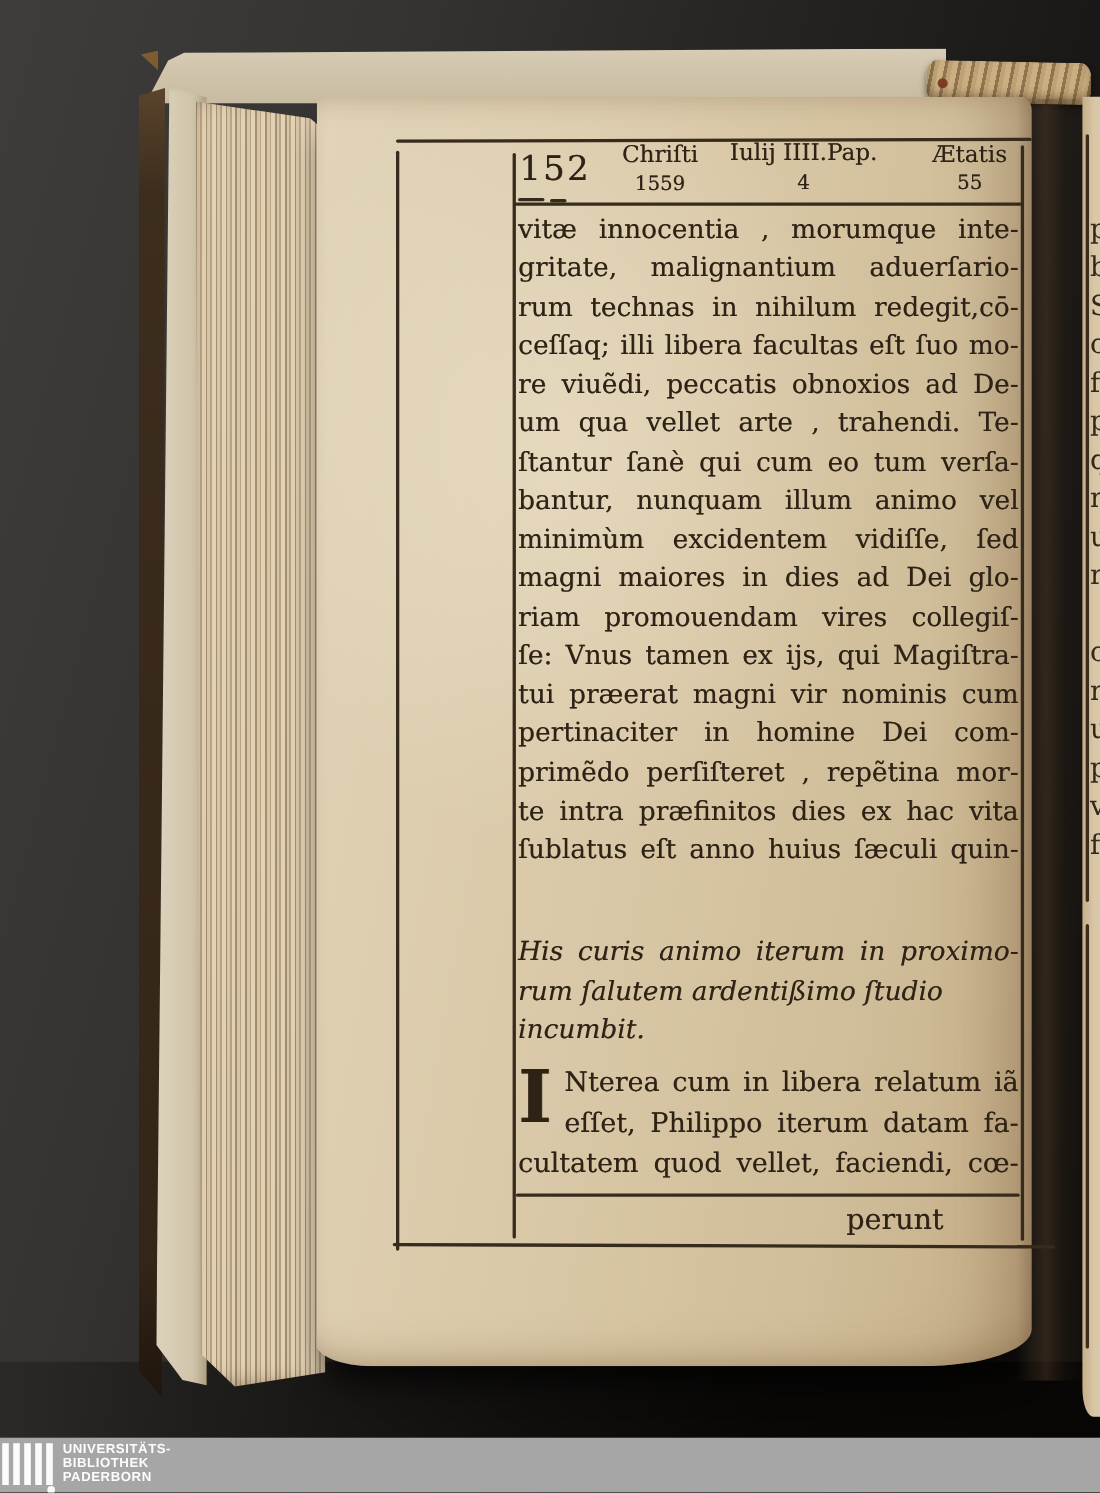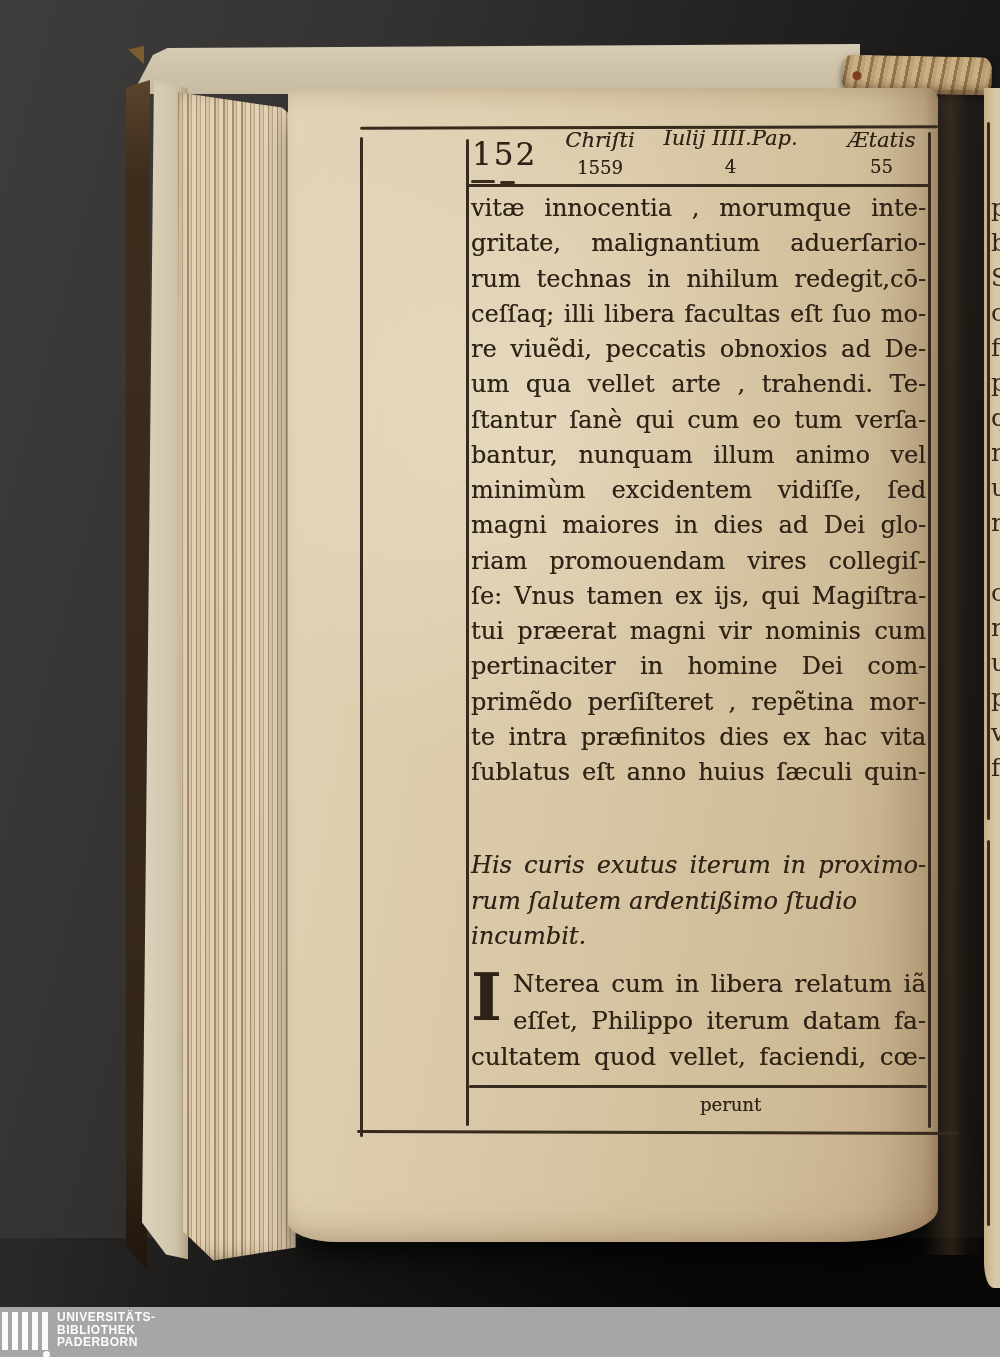--- a/index.html
+++ b/index.html
@@ -67,35 +67,35 @@
   .rule-outer-bottom{left:357px;top:1131px;width:602px;height:3px;transform:rotate(.2deg);}
   .rule-box-left{left:466px;top:139px;width:3px;height:987px;}
   .rule-box-right{left:928px;top:132px;width:3px;height:996px;}
   .rule-header{left:468px;top:184px;width:462px;height:3px;}
   .rule-inner-bottom{left:469px;top:1085px;width:458px;height:3px;}
   .dash-a{left:471px;top:180px;width:24px;height:3px;}
   .dash-b{left:500px;top:181px;width:15px;height:3px;}
   
   .ink{color:#2d2215;text-shadow:.3px 0 0 rgba(45,34,21,.55);}
   .pg-num{position:absolute;left:472px;top:136px;font-size:31px;letter-spacing:2px;}
-  .hdr{position:absolute;text-align:center;font-size:21px;font-style:italic;}
+  .hdr{position:absolute;text-align:center;font-size:21px;}
   .hdr-val{position:absolute;text-align:center;font-size:18px;}
   .h1a{left:540px;top:128px;width:120px;}  .h1b{left:540px;top:157px;width:120px;}
   .h2a{left:648px;top:126px;width:165px;}  .h2b{left:648px;top:156px;width:165px;}
   .h3a{left:833px;top:128px;width:97px;}   .h3b{left:833px;top:156px;width:97px;}
   .bodytext{position:absolute;left:471px;top:191px;width:455px;font-size:24px;line-height:35.25px;}
   .bline{text-align:justify;text-align-last:justify;white-space:normal;height:35.25px;overflow:visible;}
   .heading{position:absolute;left:471px;top:848px;width:455px;font-size:24px;font-style:italic;line-height:35.5px;}
   .hline.just{text-align:justify;text-align-last:justify;}
   .hline.mid{text-align:left;}
   .para2{position:absolute;left:471px;top:966px;width:455px;font-size:24.5px;line-height:36.5px;}
   .dropcap{position:absolute;left:0;top:-2px;font-size:66px;line-height:66px;font-weight:bold;}
   .pline{text-align:justify;text-align-last:justify;}
   .pline.ind{margin-left:42px;}
-  .catchword{position:absolute;left:700px;top:1094px;width:227px;text-align:left;font-size:18px;}
+  .catchword{position:absolute;left:700px;top:1094px;width:227px;text-align:center;font-size:26px;}
   
   .banner{position:absolute;left:0;bottom:0;width:1000px;height:50px;background:#a6a6a6;}
   .logo{position:absolute;left:2px;top:5px;width:54px;height:45px;}
   .bar{position:absolute;top:0;width:6px;height:38px;background:#fbfbfb;}
   .bar.b1{left:0;} .bar.b2{left:10px;} .bar.b3{left:20px;} .bar.b4{left:30px;} .bar.b5{left:40px;}
   .dot{position:absolute;left:41px;top:39px;width:7px;height:7px;border-radius:50%;background:#fbfbfb;}
   .wm-text{position:absolute;left:57px;top:4px;color:#fdfdfd;
     font-family:"Liberation Sans","DejaVu Sans",sans-serif;
     font-size:12px;font-weight:bold;line-height:12.5px;letter-spacing:.5px;}
 </style>
@@ -169,21 +169,21 @@
       <div class="bline">riam promouendam vires collegiſ-</div>
       <div class="bline">ſe: Vnus tamen ex ijs, qui Magiſtra-</div>
       <div class="bline">tui præerat magni vir nominis cum</div>
       <div class="bline">pertinaciter in homine Dei com-</div>
       <div class="bline">primẽdo perſiſteret , repẽtina mor-</div>
       <div class="bline">te intra præfinitos dies ex hac vita</div>
       <div class="bline">ſublatus eſt anno huius ſæculi quin-</div>
     </div>
 
   <div class="heading ink">
-    <div class="hline just">His curis exutus iterum in proximo-</div>
+    <div class="hline just">His curis animo iterum in proximo-</div>
     <div class="hline mid">rum ſalutem ardentißimo ſtudio</div>
     <div class="hline mid">incumbit.</div>
   </div>
 
   <div class="para2 ink">
     <div class="dropcap">I</div>
     <div class="pline ind">Nterea cum in libera relatum iã</div>
     <div class="pline ind">eſſet, Philippo iterum datam fa-</div>
     <div class="pline">cultatem quod vellet, faciendi, cœ-</div>
   </div>

